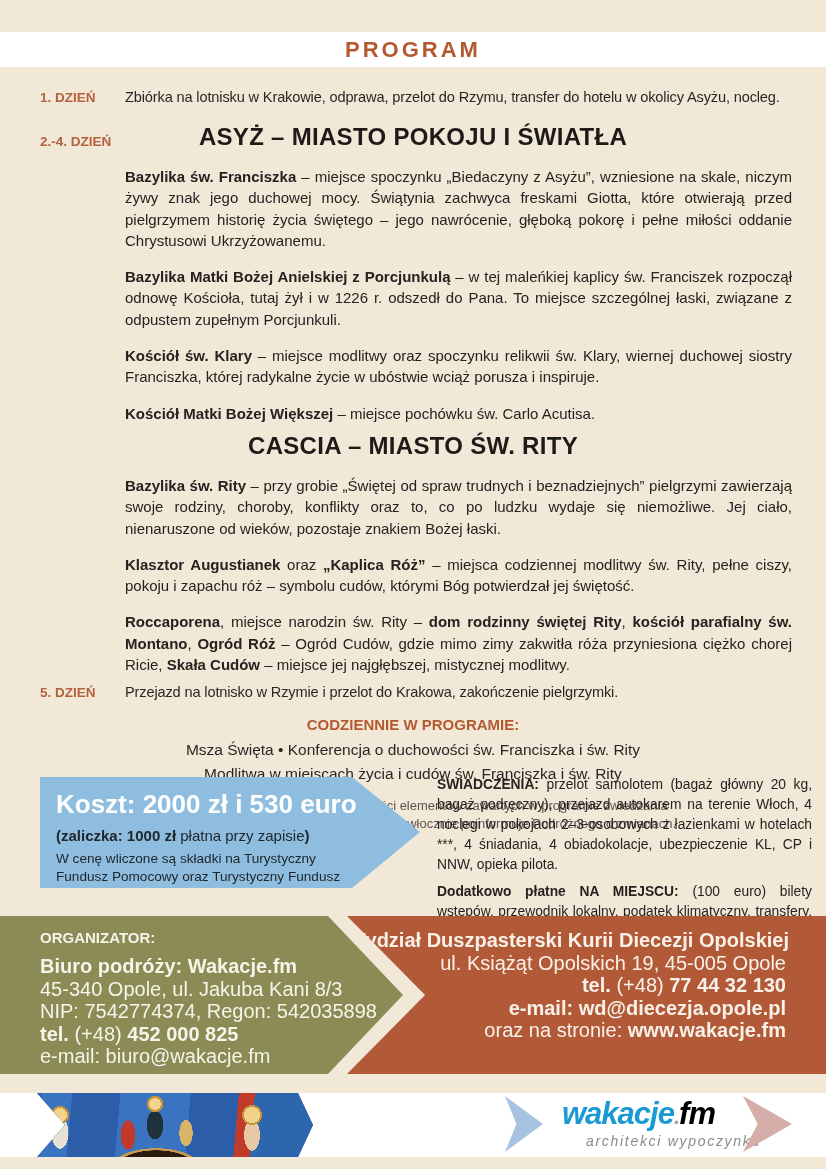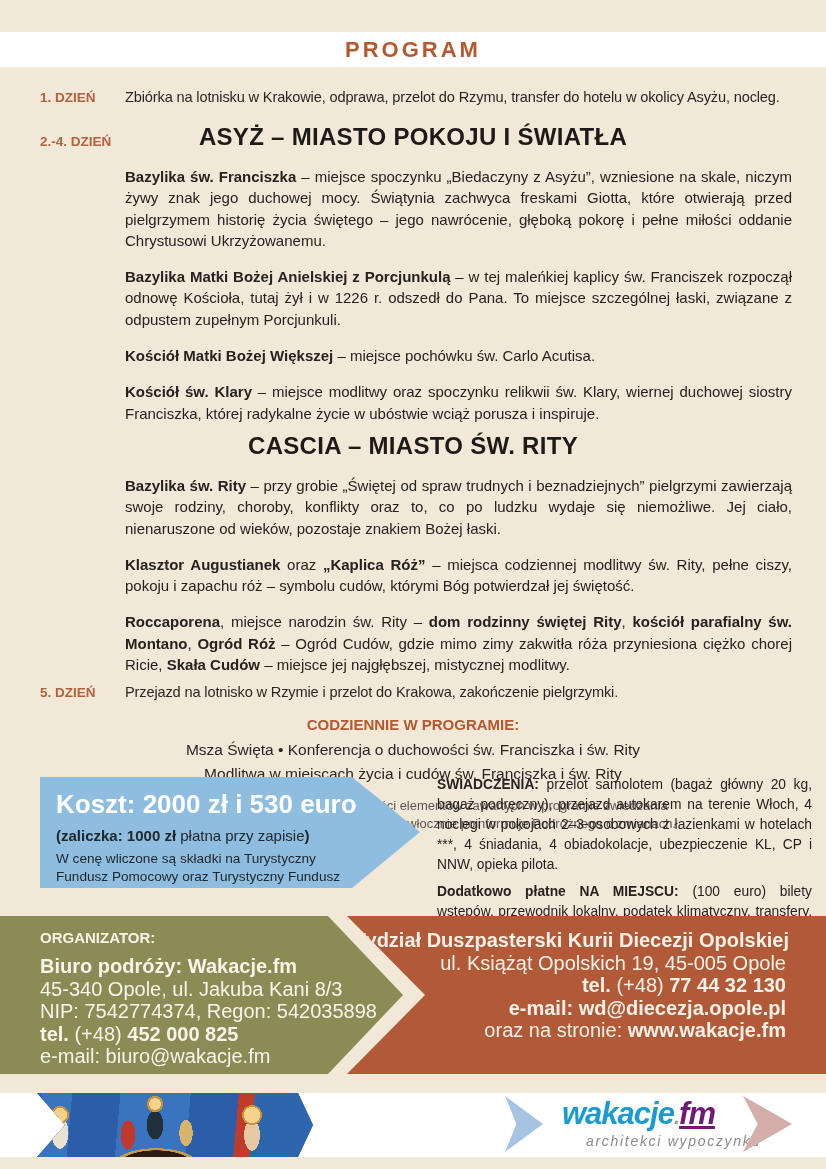--- a/index.html
+++ b/index.html
@@ -117,21 +117,21 @@
   .chev-blue { left:505px; width:38px; background:#a6c4e2; clip-path:polygon(0 0,100% 50%,0 100%,30% 50%); }
   .chev-pink { left:743px; width:49px; background:#d5aeaa; clip-path:polygon(0 0,100% 50%,0 100%,30% 50%); }
 
   .logo { position:absolute; left:562px; top:5px; width:205px; }
   .logo-text {
     font-style:italic; font-weight:bold; font-size:31px; line-height:31px;
     letter-spacing:-1px; white-space:nowrap;
   }
   .logo-word { color:#1a9ad2; }
   .logo-dot  { color:#9aa0a6; font-size:22px; }
-  .logo-fm   { color:#701a75;text-decoration:underline; }
+  .logo-fm   { color:#000000; }
   .logo-sub { display:flex; align-items:center; margin-top:1px; }
   .logo-tagline {
     font-size:14px; letter-spacing:1.7px; color:#8a8a8a; white-space:nowrap;
     font-style:italic;
     margin-left:24px;
   }
   .logo-swoosh { margin-left:3px; }
 </style>
 </head>
 <body>
@@ -148,22 +148,22 @@
   </div>
 
   <div class="heading-row">
     <span class="day-label">2.-4. DZIEŃ</span>
     <div class="section-heading">ASYŻ – MIASTO POKOJU I ŚWIATŁA</div>
   </div>
 
   <div class="paras">
     <p class="para"><span class="b">Bazylika św. Franciszka</span><span> – miejsce spoczynku „Biedaczyny z Asyżu”, wzniesione na skale, niczym żywy znak jego duchowej mocy. Świątynia zachwyca freskami Giotta, które otwierają przed pielgrzymem historię życia świętego – jego nawrócenie, głęboką pokorę i pełne miłości oddanie Chrystusowi Ukrzyżowanemu.</span></p>
     <p class="para"><span class="b">Bazylika Matki Bożej Anielskiej z Porcjunkulą</span><span> – w tej maleńkiej kaplicy św. Franciszek rozpoczął odnowę Kościoła, tutaj żył i w 1226 r. odszedł do Pana. To miejsce szczególnej łaski, związane z odpustem zupełnym Porcjunkuli.</span></p>
+    <p class="para"><span class="b">Kościół św. Klary</span><span> – miejsce modlitwy oraz spoczynku relikwii św. Klary, wiernej duchowej siostry Franciszka, której radykalne życie w ubóstwie wciąż porusza i inspiruje.</span></p>
     <p class="para"><span class="b">Kościół Matki Bożej Większej</span><span> – miejsce pochówku św. Carlo Acutisa.</span></p>
-    <p class="para"><span class="b">Kościół św. Klary</span><span> – miejsce modlitwy oraz spoczynku relikwii św. Klary, wiernej duchowej siostry Franciszka, której radykalne życie w ubóstwie wciąż porusza i inspiruje.</span></p>
   </div>
 
   <div class="section-heading cascia-heading">CASCIA – MIASTO ŚW. RITY</div>
 
   <div class="paras">
     <p class="para"><span class="b">Bazylika św. Rity</span><span> – przy grobie „Świętej od spraw trudnych i beznadziejnych” pielgrzymi zawierzają swoje rodziny, choroby, konflikty oraz to, co po ludzku wydaje się niemożliwe. Jej ciało, nienaruszone od wieków, pozostaje znakiem Bożej łaski.</span></p>
     <p class="para"><span class="b">Klasztor Augustianek</span><span> oraz </span><span class="b">„Kaplica Róż”</span><span> – miejsca codziennej modlitwy św. Rity, pełne ciszy, pokoju i zapachu róż – symbolu cudów, którymi Bóg potwierdzał jej świętość.</span></p>
     <p class="para"><span class="b">Roccaporena</span><span>, miejsce narodzin św. Rity – </span><span class="b">dom rodzinny świętej Rity</span><span>, </span><span class="b">kościół parafialny św. Montano</span><span>, </span><span class="b">Ogród Róż</span><span> – Ogród Cudów, gdzie mimo zimy zakwitła róża przyniesiona ciężko chorej Ricie, </span><span class="b">Skała Cudów</span><span> – miejsce jej najgłębszej, mistycznej modlitwy.</span></p>
   </div>
 

